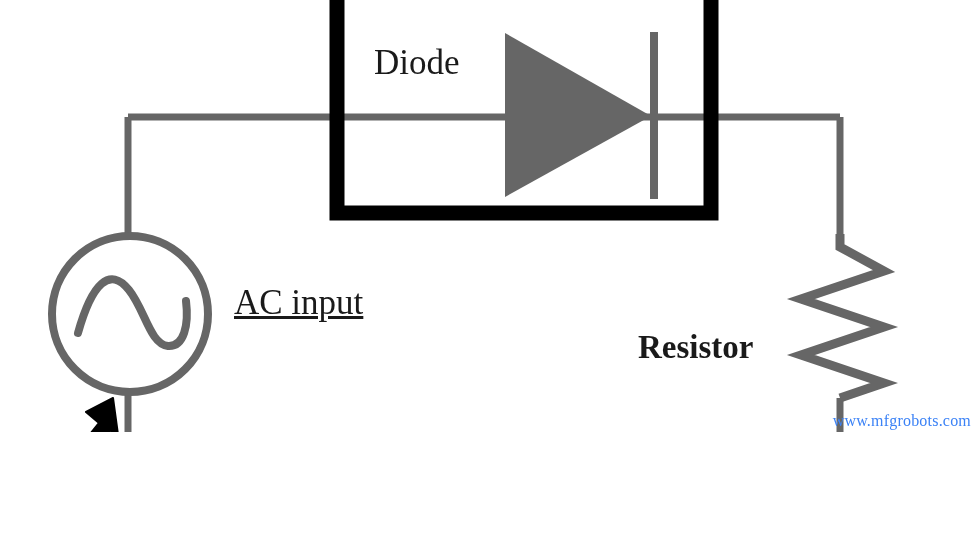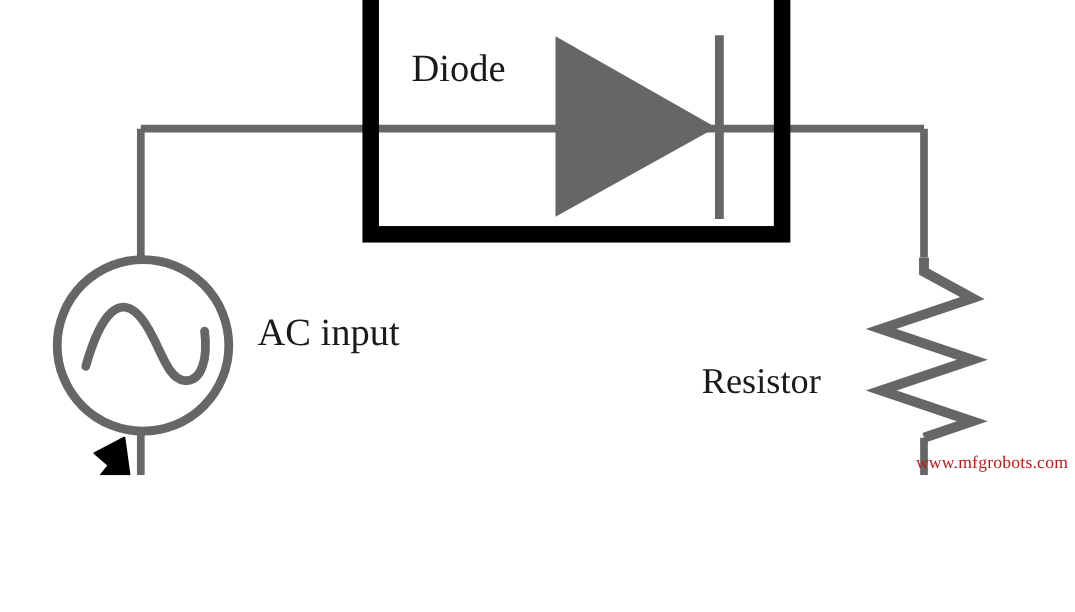--- a/index.html
+++ b/index.html
@@ -35,36 +35,38 @@
   }
   #label-diode {
     left: 374px;
     top: 44px;
     font-size: 35px;
   }
   #label-ac {
     left: 234px;
     top: 284px;
     font-size: 35px;
+    text-decoration: underline;
   }
   #label-resistor {
     left: 638px;
     top: 330px;
     font-size: 33px;
     text-align: center;
+    font-weight: bold;
   }
   #label-resistor .line2 {
     display: block;
   }
   #watermark {
     position: absolute;
     right: 6px;
     bottom: 2px;
     font-size: 16px;
-    color: #b91c1c;
+    color: #3b82f6;
     font-family: "Liberation Serif", serif;
     letter-spacing: 0.2px;
   }
 </style>
 </head>
 <body>
 
 <div id="canvas">
 
   <svg id="circuit-svg" viewBox="0 0 977 556" xmlns="http://www.w3.org/2000/svg">

